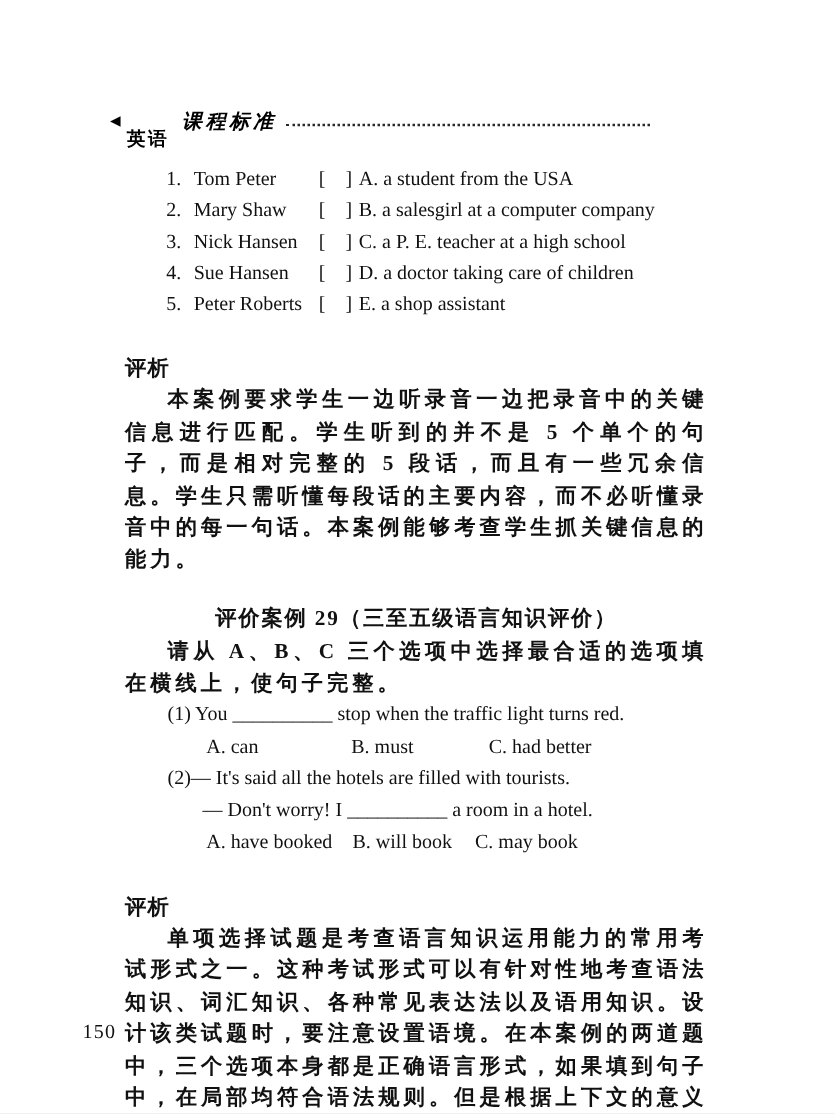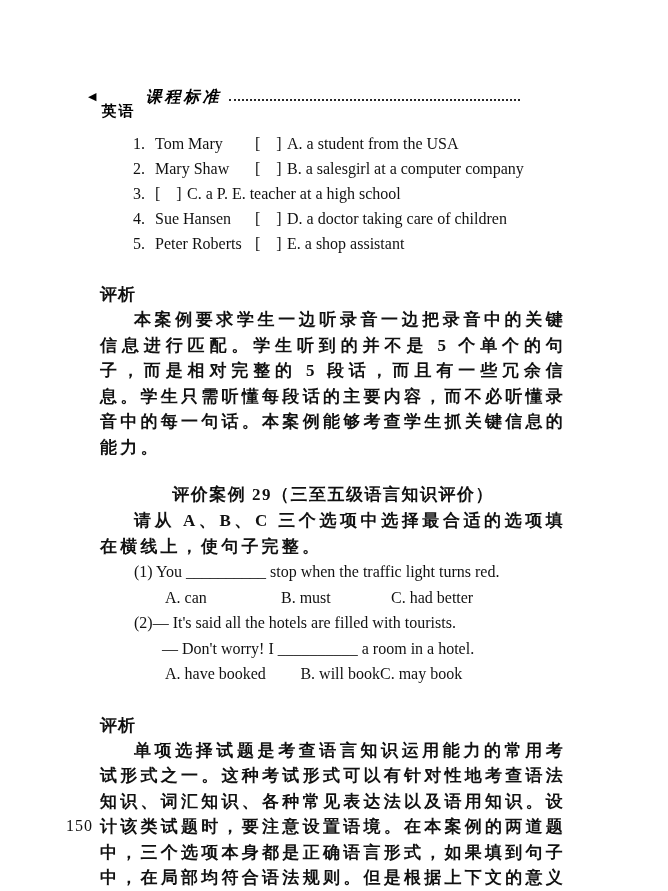--- a/index.html
+++ b/index.html
@@ -59,21 +59,21 @@
     line-height:26px; margin-top:22px; letter-spacing:1.5px;
   }
   .ex-line  { font-size:16px; line-height:25.5px; white-space:nowrap; }
   .ex-q     { padding-left:34px; }
   .ex-dash  { padding-left:62px; }
   .ex-opts  { padding-left:65px; display:flex; }
   .ex-opts .o0 { width:116px; }
   .ex-opts .o1 { width:110px; }
   .ex-opts2 { padding-left:65px; display:flex; }
   .ex-opts2 .o0 { width:117px; }
-  .ex-opts2 .o1 { width:98px;text-align:right; }
+  .ex-opts2 .o1 { width:98px; }
 
   .pagenum {
     position:absolute; left:66px; top:817px;
     font-size:16px; font-weight:normal; letter-spacing:1px;
   }
 </style>
 </head>
 <body>
 
 <div class="page">
@@ -83,32 +83,33 @@
     <span class="book">英语</span>
     <span class="series">课程标准</span>
     <span class="dotline"></span>
   </div>
 
   <div class="content">
 
     <div>
       <div class="m-row">
         <span class="m-num">1.</span>
-        <span class="m-name">Tom Mary</span>
+        <span class="m-name">Tom Peter</span>
         <span class="m-bracket">[　]</span>
         <span class="m-opt">A. a student from the USA</span>
       </div>
       <div class="m-row">
         <span class="m-num">2.</span>
         <span class="m-name">Mary Shaw</span>
         <span class="m-bracket">[　]</span>
         <span class="m-opt">B. a salesgirl at a computer company</span>
       </div>
       <div class="m-row">
         <span class="m-num">3.</span>
+        <span class="m-name">Nick Hansen</span>
         <span class="m-bracket">[　]</span>
         <span class="m-opt">C. a P. E.  teacher at a high school</span>
       </div>
       <div class="m-row">
         <span class="m-num">4.</span>
         <span class="m-name">Sue Hansen</span>
         <span class="m-bracket">[　]</span>
         <span class="m-opt">D. a doctor taking care of children</span>
       </div>
       <div class="m-row">

